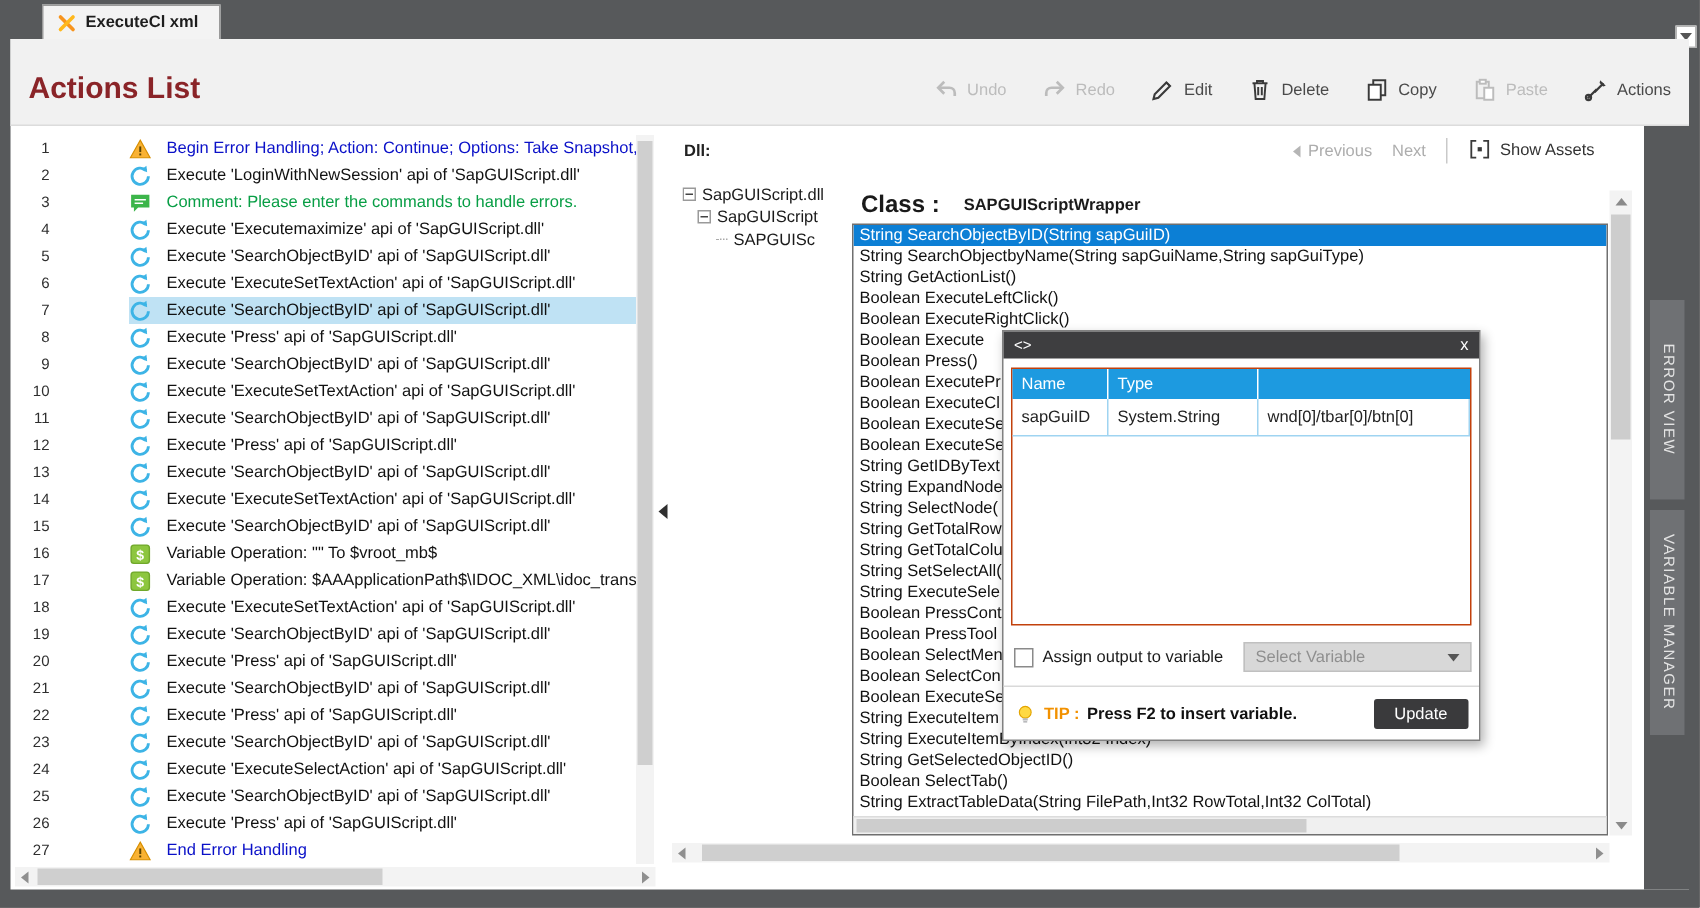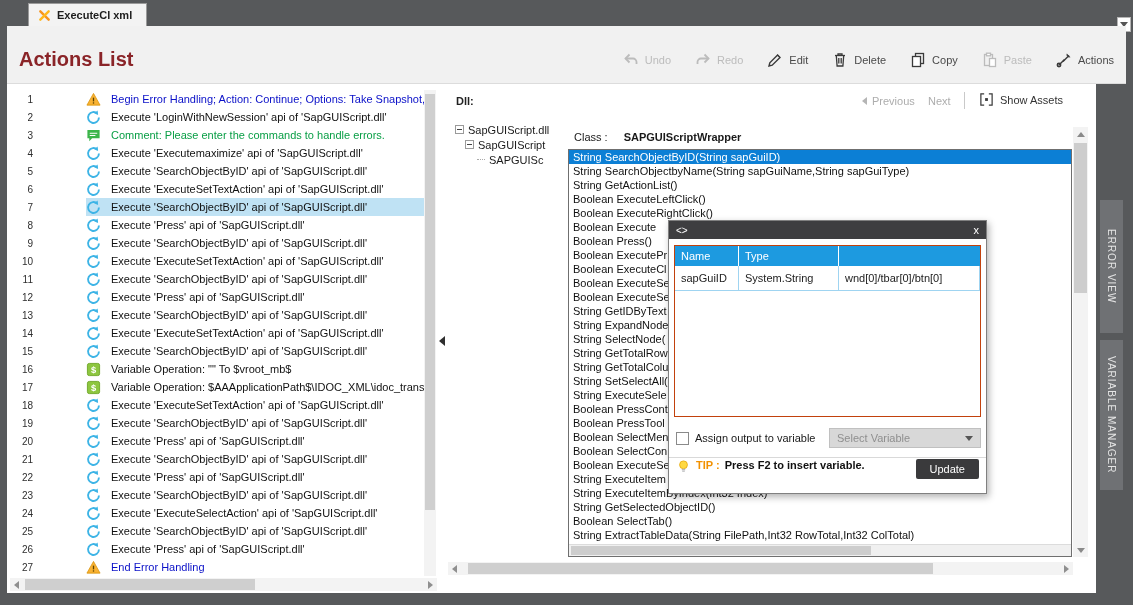--- a/index.html
+++ b/index.html
@@ -62,21 +62,21 @@
 .tree-row{display:flex;align-items:center;height:15px;gap:4px;font-size:11px;color:#1a1a1a;white-space:nowrap;cursor:pointer;}
 .tree-box{width:9px;height:9px;border:1px solid #9a9a9a;background:#fff;position:relative;flex:none;}
 .tree-box::after{content:"";position:absolute;left:1px;right:1px;top:3px;height:1px;background:#444;}
 .indent1{margin-left:10px;}
 .indent2{margin-left:22px;}
 .tree-dots{width:8px;border-top:1px dotted #aaa;flex:none;}
 
 
 .methods-area{position:absolute;left:561px;top:101px;width:504px;height:430px;}
 .class-line{height:20px;display:flex;align-items:center;gap:16px;padding-left:6px;}
-.class-label{font-size:11px;font-weight:normal;color:#1a1a1a;}
+.class-label{font-size:16px;font-weight:bold;color:#1a1a1a;}
 .class-name{font-size:11px;font-weight:bold;color:#1a1a1a;}
 .methods-box{position:absolute;left:0;top:22px;right:0;bottom:0;border:1px solid #6f6f6f;background:#fff;}
 .methods-list{position:absolute;left:0;right:0;top:0;bottom:12px;overflow:hidden;}
 .method-row{height:14px;display:flex;align-items:center;padding-left:4px;font-size:11px;color:#111;white-space:nowrap;overflow:hidden;cursor:pointer;}
 .method-row.selected{background:#0c7fd5;color:#fff;}
 .methods-hscroll{position:absolute;left:0;right:0;bottom:0;height:12px;background:#f0f0f0;border-top:1px solid #dcdcdc;}
 .methods-hscroll .thumb{position:absolute;left:2px;top:1px;height:9px;width:300px;background:#cdcdcd;}
 .vscroll-methods{position:absolute;left:1066px;top:101px;width:15px;height:430px;background:#f3f3f3;}
 .vscroll-methods .vbtn{position:absolute;left:0;width:15px;height:14px;display:flex;align-items:center;justify-content:center;cursor:pointer;}
 .vscroll-methods .vbtn.down{bottom:0;}
@@ -95,21 +95,21 @@
 .param-region{position:absolute;left:5px;top:24px;right:5px;height:172px;border:1px solid #c2410c;background:#fff;}
 .param-header{display:flex;background:#1d9ae0;height:20px;}
 .param-hcell{color:#fff;font-size:11px;display:flex;align-items:center;padding-left:6px;border-right:1px solid #fff;overflow:hidden;white-space:nowrap;}
 .param-row{display:flex;height:25px;border-bottom:1px solid #9fd4f1;}
 .param-cell{font-size:11px;color:#222;display:flex;align-items:center;padding-left:6px;border-right:1px solid #9fd4f1;overflow:hidden;white-space:nowrap;}
 .assign-row{position:absolute;left:7px;top:206px;right:5px;height:22px;display:flex;align-items:center;}
 .checkbox{width:13px;height:13px;border:1px solid #8a8a8a;background:#fff;flex:none;cursor:pointer;}
 .assign-label{font-size:11px;margin-left:6px;color:#1a1a1a;}
 .var-select{margin-left:auto;width:152px;height:20px;background:#d8d8d8;border:1px solid #c0c0c0;color:#8f8f8f;font-size:11px;display:flex;align-items:center;justify-content:space-between;padding:0 7px;cursor:pointer;}
 .popup-divider{position:absolute;left:0;right:0;top:236px;border-top:1px solid #d9d9d9;}
-.tip-row{position:absolute;left:7px;right:7px;top:238px;bottom:0;display:flex;align-items:flex-start;gap:5px;}
+.tip-row{position:absolute;left:7px;right:7px;top:238px;bottom:0;display:flex;align-items:center;gap:5px;}
 .tip-icon{width:15px;height:15px;flex:none;}
 .tip-label{color:#f29100;font-weight:bold;font-size:11px;white-space:nowrap;}
 .tip-text{font-size:11px;font-weight:bold;color:#111;white-space:nowrap;}
 .update-btn{margin-left:auto;background:#3a3a3c;color:#fff;font-size:11px;padding:4px 14px;border:none;border-radius:2px;cursor:pointer;font-family:inherit;}
 
 
 .tri{width:0;height:0;display:inline-block;}
 .tri.l{border-top:4px solid transparent;border-bottom:4px solid transparent;border-right:5px solid #8f8f8f;}
 .tri.r{border-top:4px solid transparent;border-bottom:4px solid transparent;border-left:5px solid #8f8f8f;}
 .tri.u{border-left:4px solid transparent;border-right:4px solid transparent;border-bottom:5px solid #8a8a8a;}

